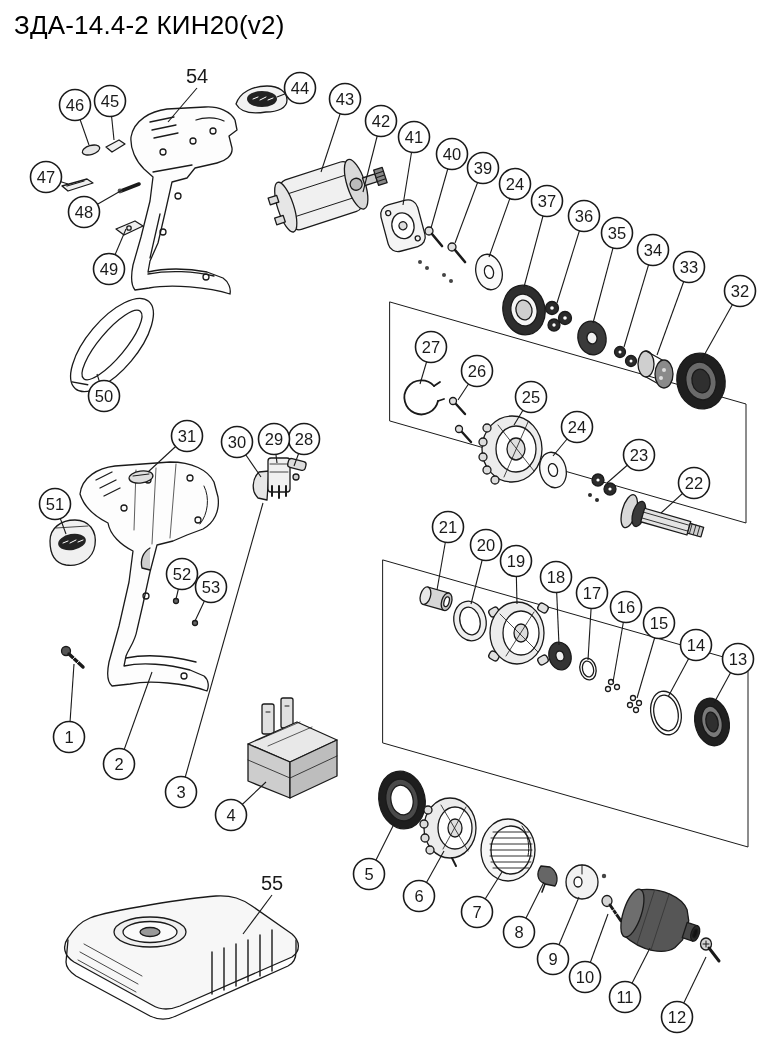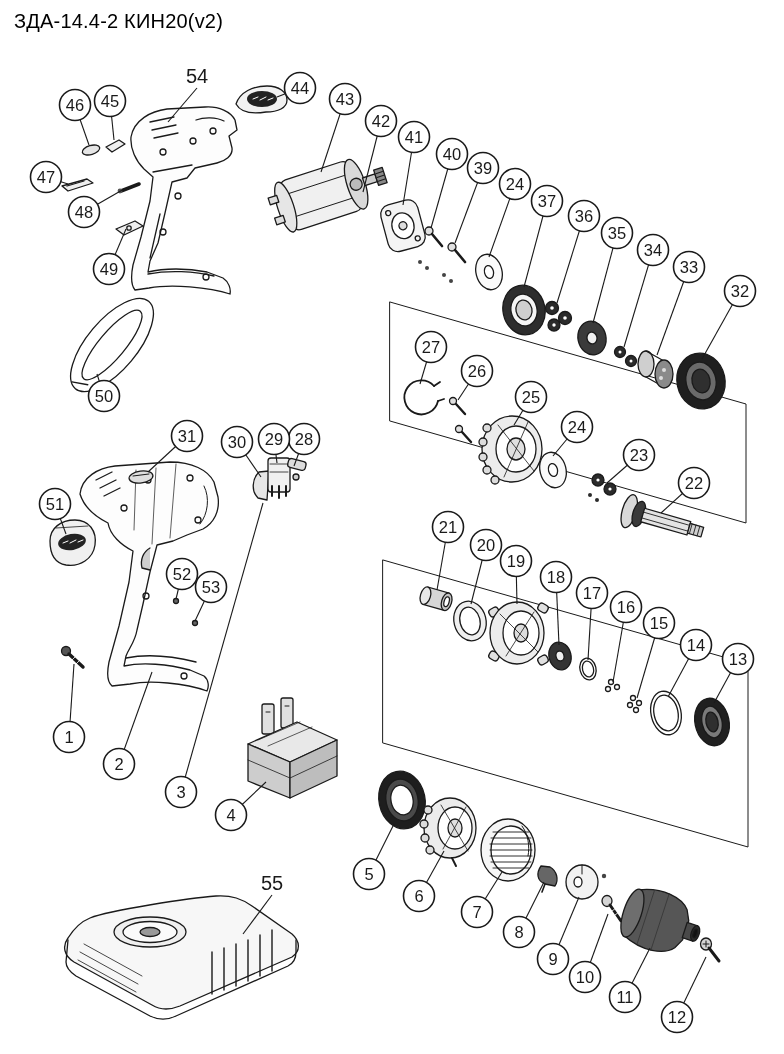--- a/index.html
+++ b/index.html
@@ -1,19 +1,19 @@
 <!DOCTYPE html>
 <html><head>
 <meta charset="utf-8">
 <style>
   * { margin:0; padding:0; box-sizing:border-box; }
   html,body { width:784px; height:1054px; background:#ffffff; overflow:hidden;
               font-family:"Liberation Sans", sans-serif; }
   .page { position:relative; width:784px; height:1054px; background:#fff; }
-  .page-title { position:absolute; left:14px; top:10px; font-size:20px; color:#000;
+  .page-title { position:absolute; left:14px; top:10px; font-size:26px; color:#000;
                 letter-spacing:.2px; white-space:nowrap; }
   svg.diagram { position:absolute; left:0; top:0; }
   svg text { font-family:"Liberation Sans", sans-serif; }
 </style>
 </head>
 <body>
 
 <div class="page">
   <div class="page-title">ЗДА-14.4-2 КИН20(v2)</div>
 

